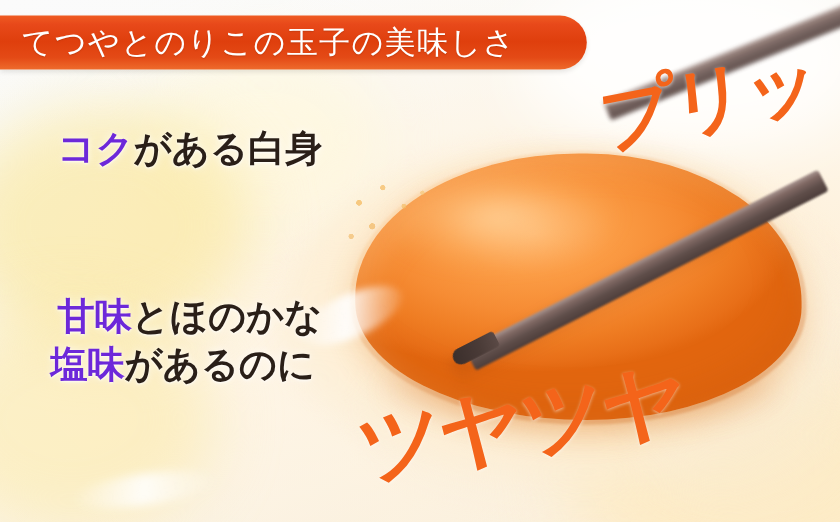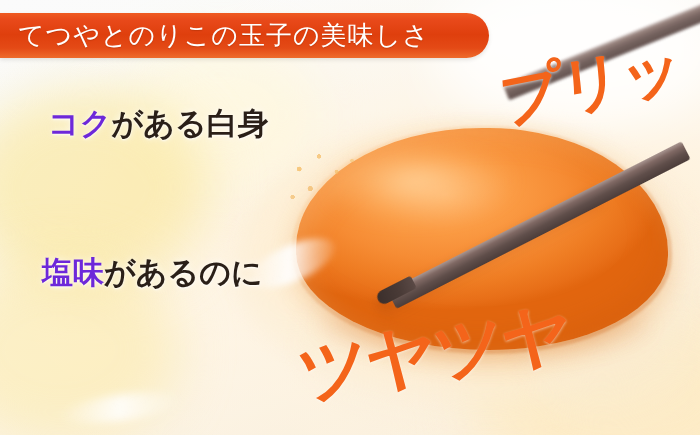--- a/index.html
+++ b/index.html
@@ -215,20 +215,23 @@
     <div class="banner-title">てつやとのりこの玉子の美味しさ</div>
   </div>
 
   <div class="copy" id="copy-top">
     <div class="copy-line l1">
       <span class="accent">コク</span><span class="plain">がある白身</span>
     </div>
   </div>
 
   <div class="copy" id="copy-bottom">
+    <div class="copy-line l1">
+      <span class="accent">甘味</span><span class="plain">とほのかな</span>
+    </div>
     <div class="copy-line l2">
       <span class="accent">塩味</span><span class="plain">があるのに</span>
     </div>
   </div>
 
   <div class="brush" id="brush-puri">プリッ</div>
   <div class="brush" id="brush-tsuya">ツヤツヤ</div>
 
 </div>
 

